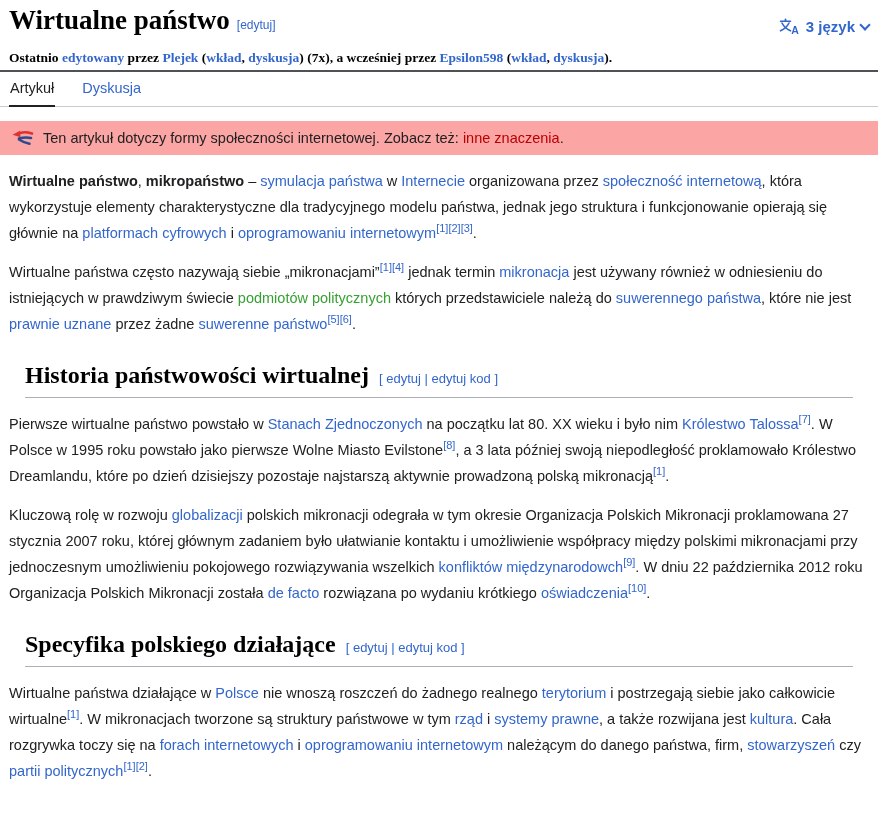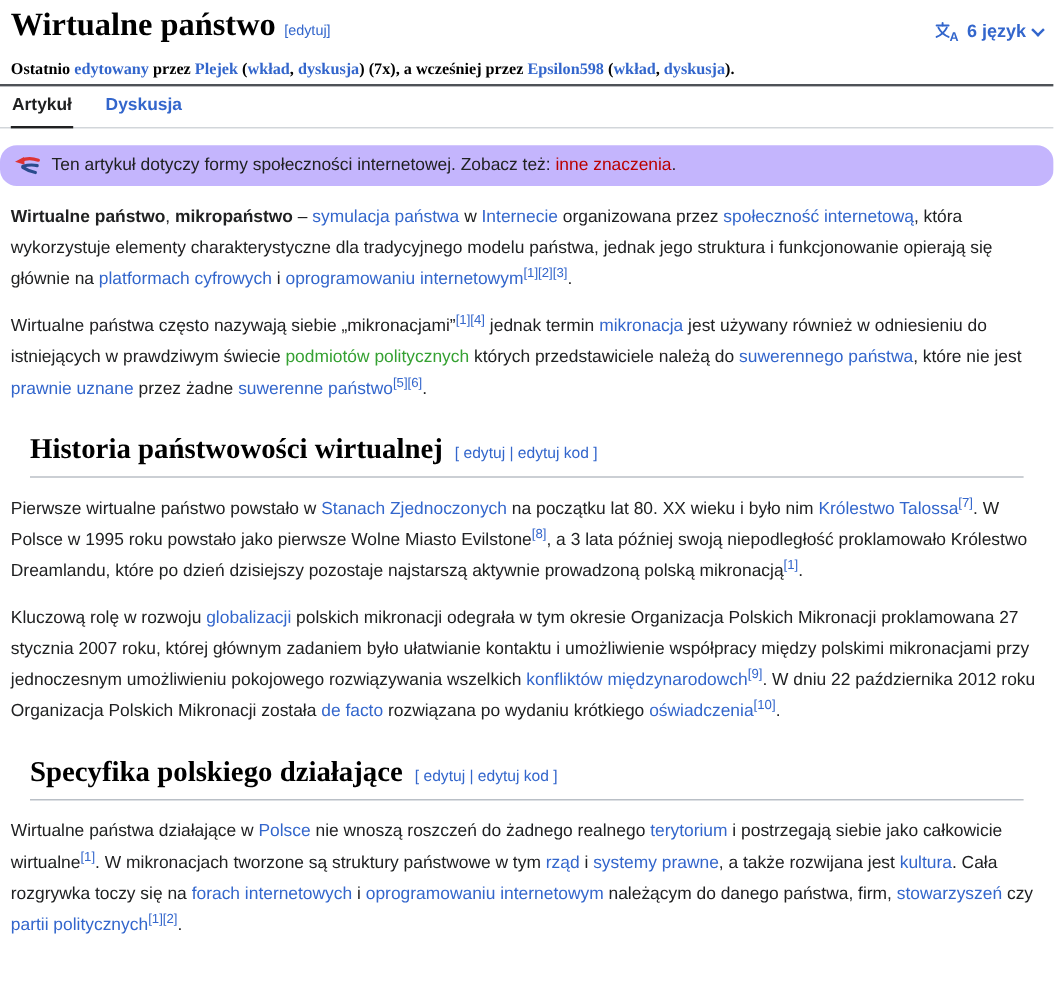--- a/index.html
+++ b/index.html
@@ -30,29 +30,29 @@
   .subtitle{
     font-family:"Liberation Serif", serif;font-weight:700;font-size:13.5px;color:#000;
     margin-top:15px;padding-bottom:4px;
   }
   .subtitle a{color:var(--link);text-decoration:none;cursor:pointer;font-weight:700;}
   .header-rule{border:0;border-top:2px solid #4e5257;margin:0;}
 
   
   .tabbar{display:flex;justify-content:space-between;align-items:stretch;
     border-bottom:1px solid #c8ccd1;padding:0 9px;}
-  .tabgroup{display:flex;gap:26px;align-items:center;font-weight:bold;}
+  .tabgroup{display:flex;gap:26px;align-items:center;}
   .tab{padding:8px 1px 9px;font-size:14.5px;color:var(--link);cursor:pointer;
     border-bottom:2px solid transparent;margin-bottom:-1px;white-space:nowrap;}
   .tab.active{color:var(--text);border-bottom-color:#202122;}
   .star-tab{font-size:19px;color:#202122;padding:5px 0 4px 2px;cursor:pointer;line-height:1;align-self:center;}
 
   
-  .hatnote{margin-top:14px;background:#c4b5fd;display:flex;align-items:center;gap:9px;
-    padding:8px 10px;font-size:14.5px;color:var(--text);border-radius:14px;}
+  .hatnote{margin-top:14px;background:#fca5a5;display:flex;align-items:center;gap:9px;
+    padding:8px 10px;font-size:14.5px;color:var(--text);}
   .hatnote .red{color:var(--redlink);}
   .hat-icon{flex:0 0 auto;display:block;}
 
   
   p.para{margin:13px 0 6px;line-height:26px;font-size:14.5px;}
   a.ilink{color:var(--link);text-decoration:none;cursor:pointer;}
   a.ilink.green{color:var(--greenlink);}
   a.ilink.red{color:var(--redlink);}
   sup.refsup{line-height:0;font-size:11px;}
   sup.refsup a{color:var(--link);text-decoration:none;cursor:pointer;}
@@ -79,21 +79,21 @@
   <div class="lang-box">
     <svg class="hat-icon" width="21" height="17" viewBox="0 0 21 17">
       <g stroke="#3366cc" stroke-width="1.6" fill="none" stroke-linecap="round">
         <path d="M1.5 3.2 H11.5"></path>
         <path d="M6.5 1.2 V3.2"></path>
         <path d="M10 5 C8 9 4.5 11.5 1.5 12.8"></path>
         <path d="M3 5 C5 9 8.5 11.5 11.5 12.8"></path>
       </g>
       <text x="12.2" y="16" font-size="10.5" font-family="Liberation Sans, sans-serif" fill="#3366cc" font-weight="bold">A</text>
     </svg>
-    <span>6 język</span>
+    <span>3 język</span>
     <span class="chevron"></span>
   </div>
 </div>
 
 <div class="pad subtitle" id="subtitle"><span>Ostatnio </span><a class="ilink">edytowany</a><span> przez </span><a class="ilink">Plejek</a><span> (</span><a class="ilink">wkład</a><span>, </span><a class="ilink">dyskusja</a><span>) (7x), a wcześniej przez </span><a class="ilink">Epsilon598</a><span> (</span><a class="ilink">wkład</a><span>, </span><a class="ilink">dyskusja</a><span>).</span></div>
 <hr class="header-rule">
 
 <nav class="tabbar">
   <div class="tabgroup" id="tabs-left">
       <div class="tab active">Artykuł</div>

